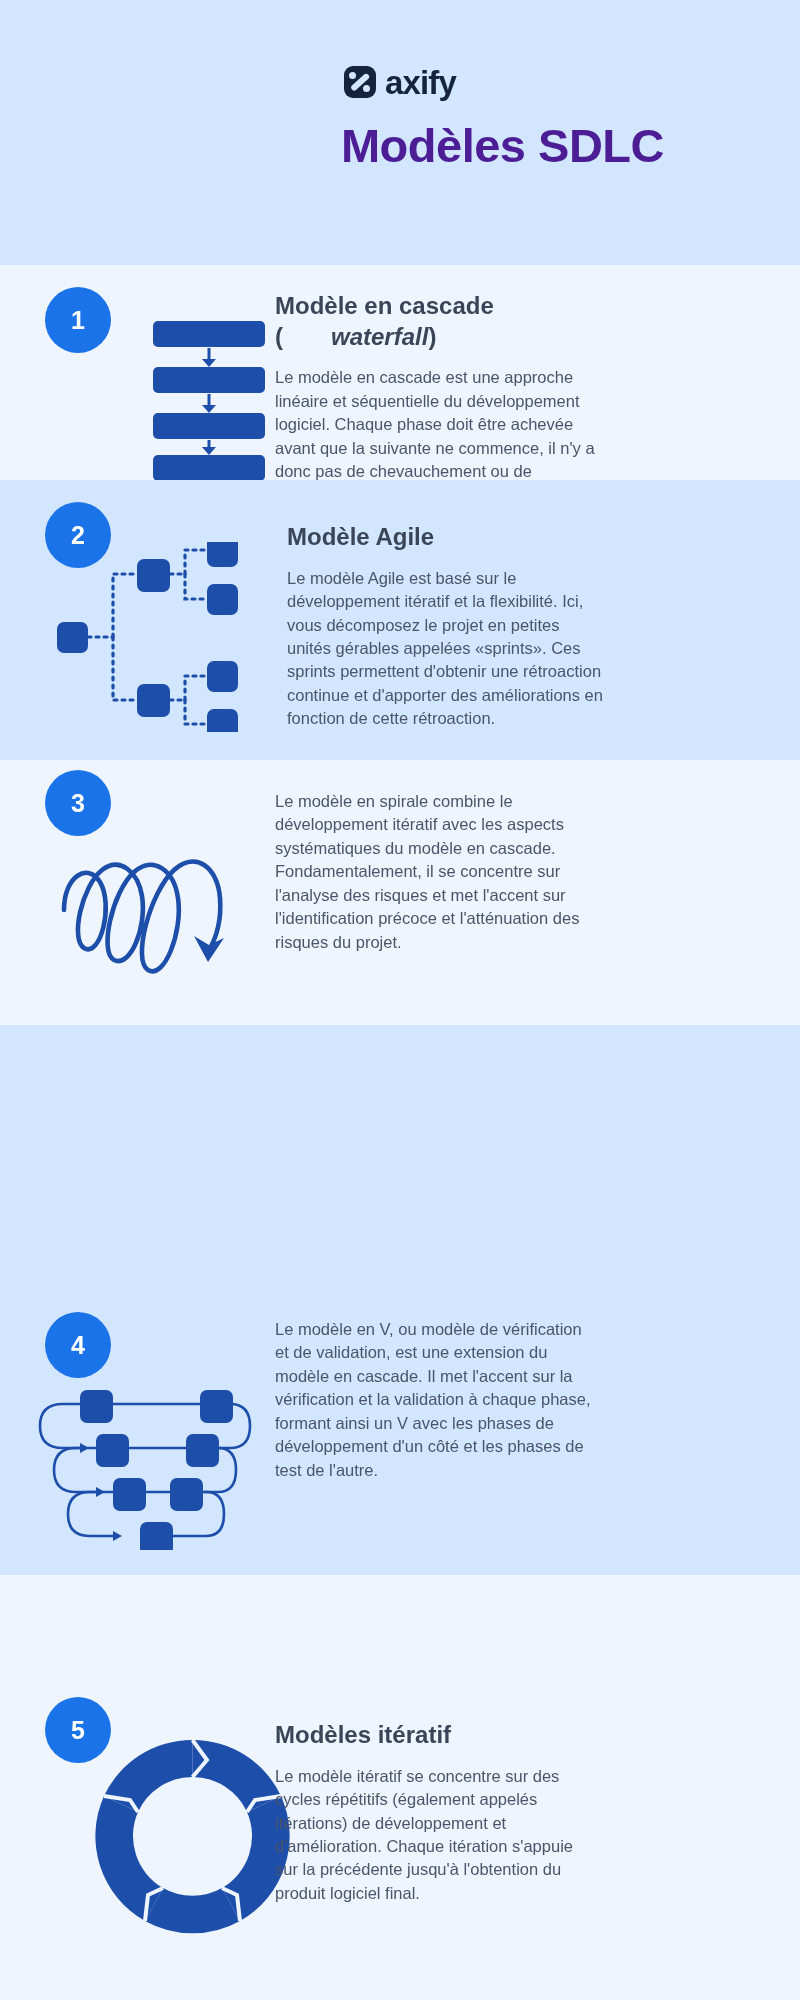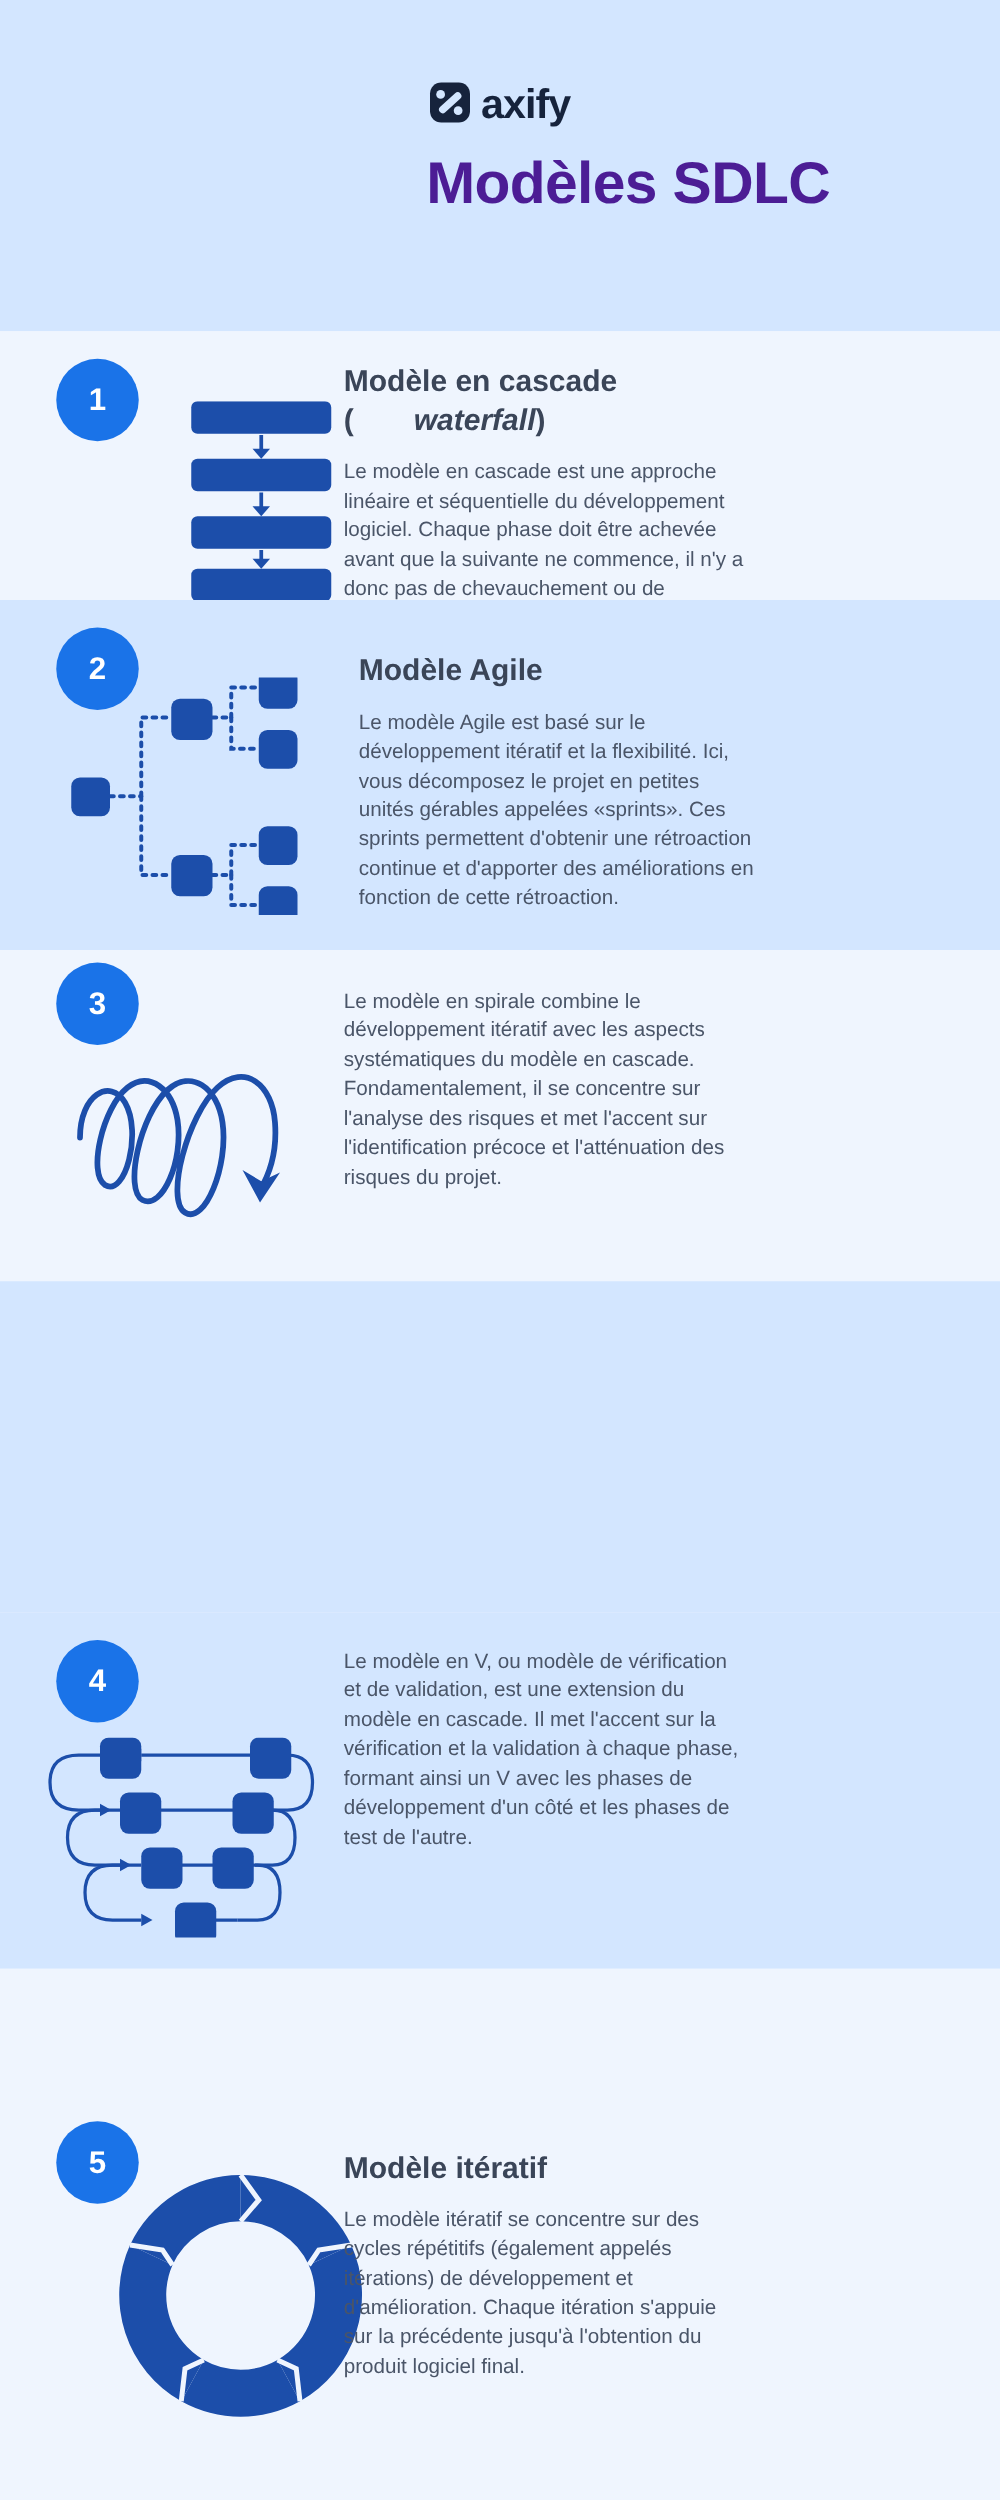--- a/index.html
+++ b/index.html
@@ -255,18 +255,18 @@
           <path d="M97.5 0 L112 20 L97.5 37"></path>
           <path d="M186 56 L160 60 L152 72"></path>
           <path d="M145 181 L142 155 L127 148"></path>
           <path d="M50 181 L53 155 L68 148"></path>
           <path d="M9 56 L35 60 L43 72"></path>
         </g>
       </svg>
     </div>
 
     <div class="txt" style="left:275px;top:145px;width:320px;">
-      <h2 class="sec-title">Modèle itératif</h2>
+      <h2 class="sec-title">Modèles itératif</h2>
       <p class="sec-body">Le modèle itératif se concentre sur des cycles répétitifs (également appelés itérations) de développement et d'amélioration. Chaque itération s'appuie sur la précédente jusqu'à l'obtention du produit logiciel final.</p>
     </div>
   </div>
 
 </div>
 
 </body></html>

